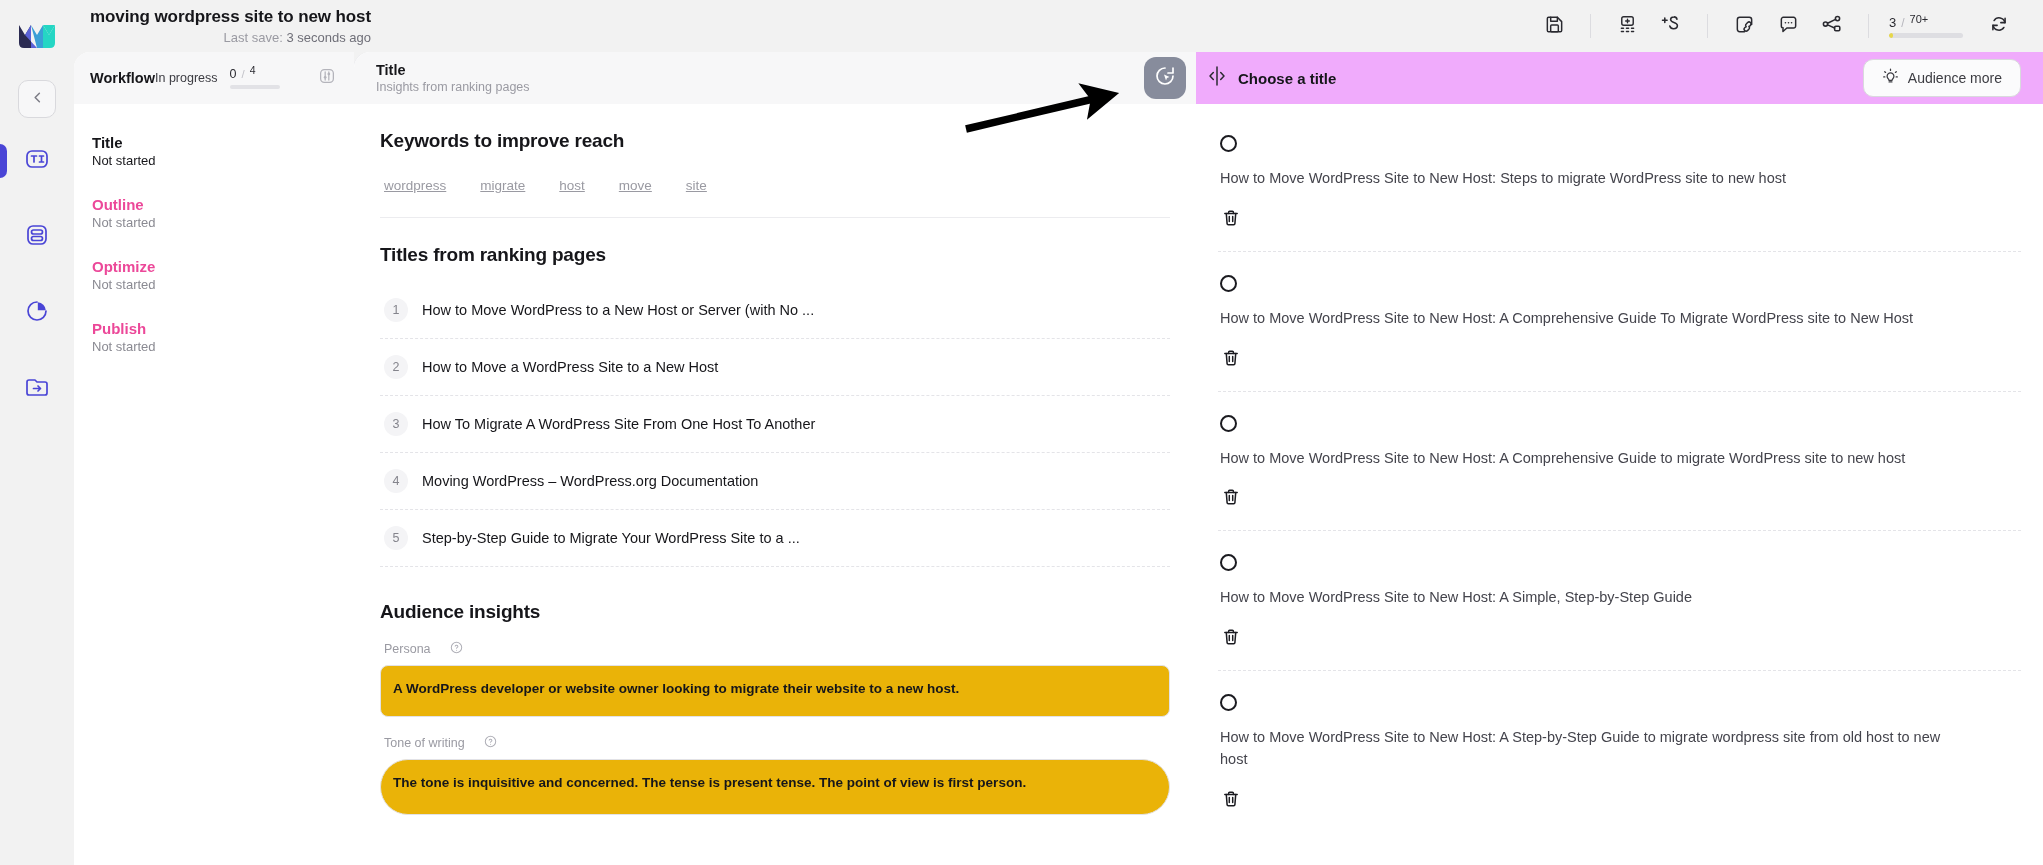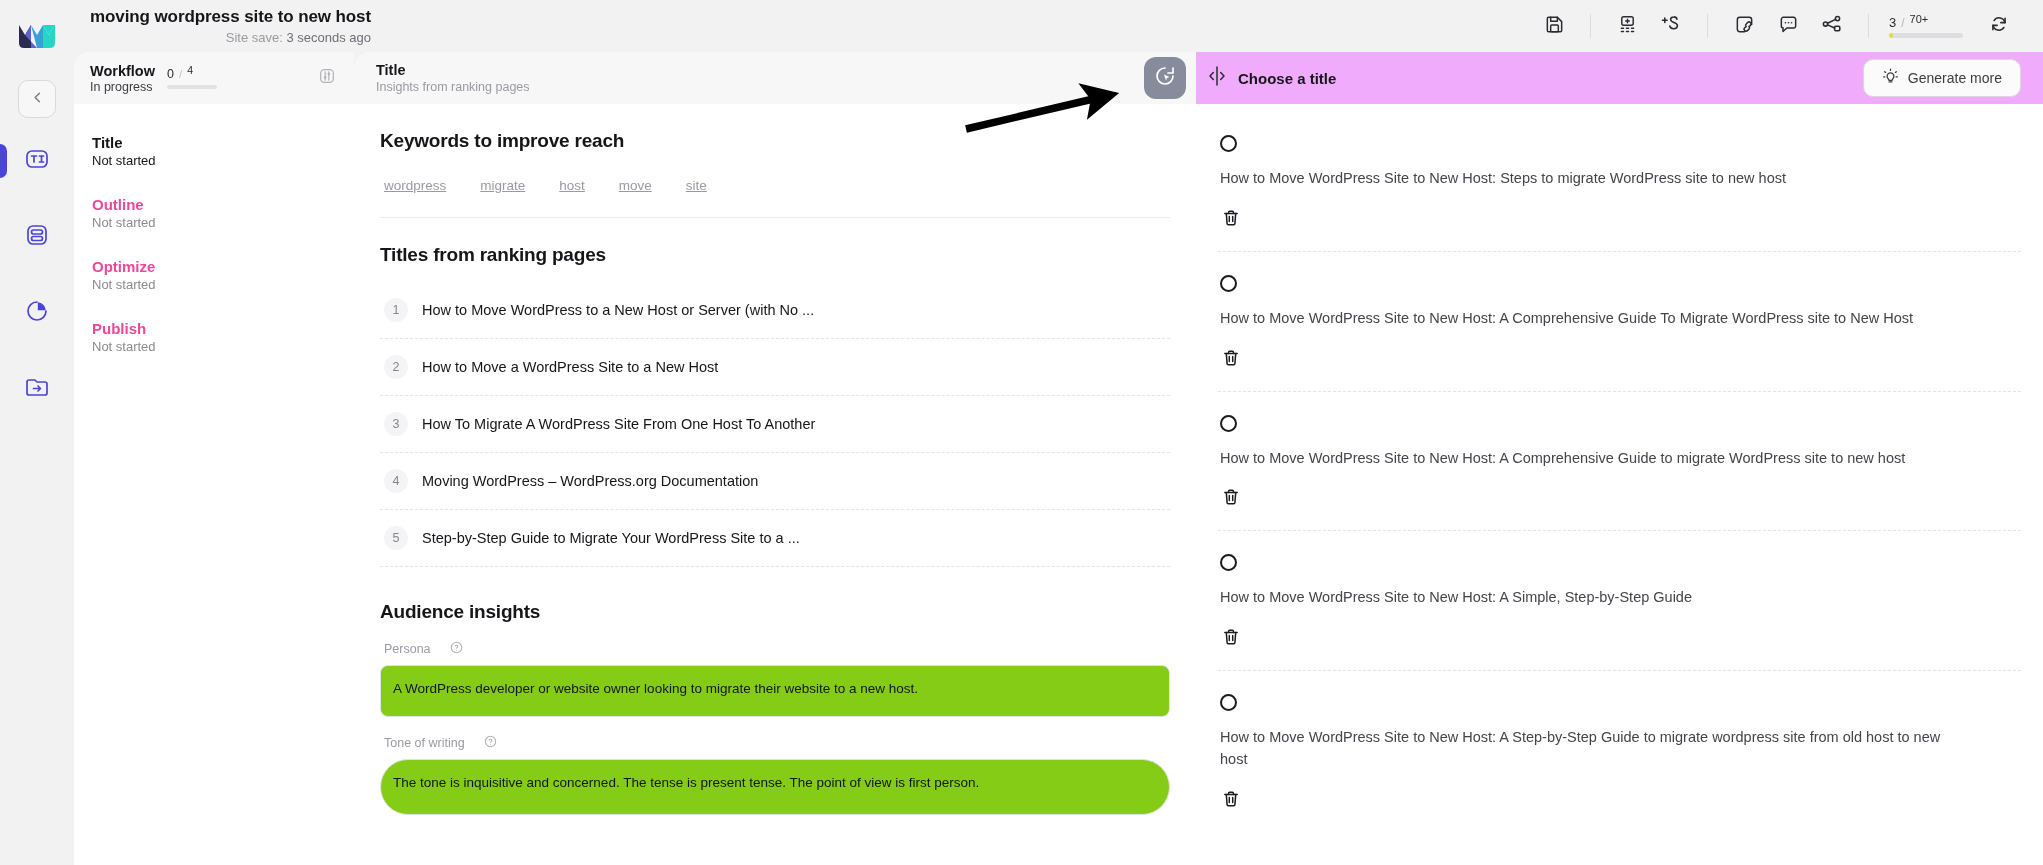--- a/index.html
+++ b/index.html
@@ -60,21 +60,21 @@
   
   .workflow {
     position: absolute; left: 74px; top: 52px; width: 280px; bottom: 0;
     background: #ffffff; z-index: 4;
     border-top-left-radius: 16px;
   }
   .wf-head {
     height: 52px; background: #f7f7f8; display: flex; align-items: center; padding: 0 14px 0 16px;
     border-top-left-radius: 16px;
   }
-  .wf-head-left { display: flex; flex-direction: column; }
+  .wf-head-left { display: flex; flex-direction: row; }
   .wf-title { font-size: 14.5px; font-weight: bold; color: #16161a; }
   .wf-sub { font-size: 12.5px; color: #3c3c42; margin-top: 1px; }
   .wf-prog { margin-left: 12px; display: flex; flex-direction: column; }
   .wf-prog-row { display: flex; align-items: baseline; gap: 5px; }
   .wf-cur { font-size: 12.5px; color: #2a2a30; }
   .wf-slash { font-size: 11.5px; color: #c2c2c8; }
   .wf-max { font-size: 10.5px; color: #2a2a30; position: relative; top: -4px; }
   .wf-bar { margin-top: 4px; width: 50px; height: 4px; border-radius: 2px; background: #e2e2e6; }
   .wf-settings { margin-left: auto; width: 26px; height: 26px; display:flex; align-items:center; justify-content:center; cursor:pointer; }
 
@@ -122,21 +122,21 @@
   }
   .rank-txt { font-size: 14.5px; color: #16161a; }
 
   .audience { margin-top: 34px; }
   .field { margin-top: 18px; }
   .field-label { display: flex; align-items: center; gap: 19px; padding-left: 4px; }
   .field-label span { font-size: 12.5px; color: #9a9aa2; }
   .textbox {
     margin-top: 8px; border: 1px solid #e2e2e6; border-radius: 8px;
     min-height: 52px; padding: 13px 12px; font-size: 13.5px; color: #16161a;
-    background: #84cc16; line-height: 1.45;
+    background: #eab308; line-height: 1.45; font-weight: bold;
   }
   .textbox.tall { min-height: 56px; border-radius: 28px; }
   .spacer { height: 36px; }
 
   
   .right {
     position: absolute; left: 1196px; top: 52px; right: 0; bottom: 0;
     background: #ffffff; z-index: 3; overflow: hidden;
   }
   .right-head { height: 52px; background: #f0abfc; display: flex; align-items: center; padding: 0 22px 0 8px; }
@@ -230,21 +230,21 @@
           </svg>
         </span>
       </div>
     </div>
   </div>
 
   <div class="topbar">
     <div>
       <div class="doc-title">moving wordpress site to new host</div>
       <div class="doc-sub">
-        <span>Site save:</span>
+        <span>Last save:</span>
         <b>3 seconds ago</b>
       </div>
     </div>
 
     <div class="topbar-right">
       <div class="tb-btn">
         <span>
           <svg width="21" height="21" viewBox="0 0 22 22" fill="none" stroke="#2a2a30" stroke-width="1.55" stroke-linecap="round" stroke-linejoin="round">
             <path d="M3.5 4.8 a1.3 1.3 0 0 1 1.3-1.3 H14 l4.5 4.5 V17.2 a1.3 1.3 0 0 1-1.3 1.3 H4.8 a1.3 1.3 0 0 1-1.3-1.3 z"></path>
             <path d="M7 3.5 v4.2 h7 V3.5"></path>
@@ -486,21 +486,21 @@
       </div>
       <div class="rh-title">Choose a title</div>
       <div class="gen-btn">
         <span>
           <svg width="17" height="17" viewBox="0 0 18 18" fill="none" stroke="#3c3c42" stroke-width="1.35" stroke-linecap="round" stroke-linejoin="round">
             <path d="M6.5 11.3 a3.6 3.6 0 1 1 5 0 c-0.6 0.6-0.8 1.1-0.8 1.8 h-3.4 c0-0.7-0.2-1.2-0.8-1.8 z"></path>
             <path d="M7.5 14.8 h3"></path>
             <path d="M9 1.3 v1.3 M2.8 4 l1 0.6 M15.2 4 l-1 0.6 M1.8 9.5 h1.2 M15 9.5 h1.2"></path>
           </svg>
         </span>
-        <span>Generate more</span>
+        <span>Audience more</span>
       </div>
     </div>
 
     <div class="opt-list">
 
       <div class="opt-item">
         <span class="radio"></span>
         <span class="opt-txt">How to Move WordPress Site to New Host: Steps to migrate WordPress site to new host</span>
         <span class="trash">
           <svg width="18" height="18" viewBox="0 0 18 18" fill="none" stroke="#1b1b20" stroke-width="1.5" stroke-linecap="round" stroke-linejoin="round">

